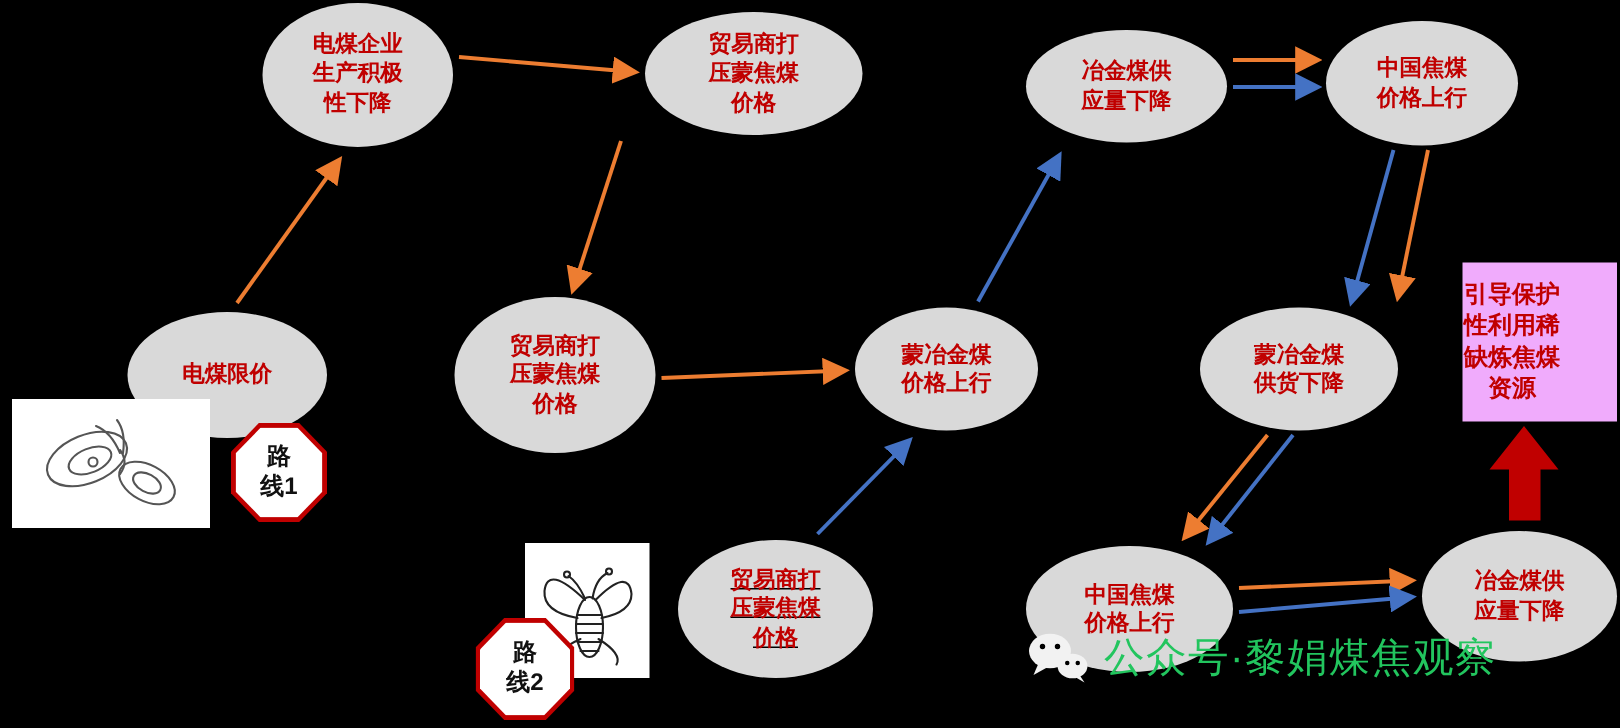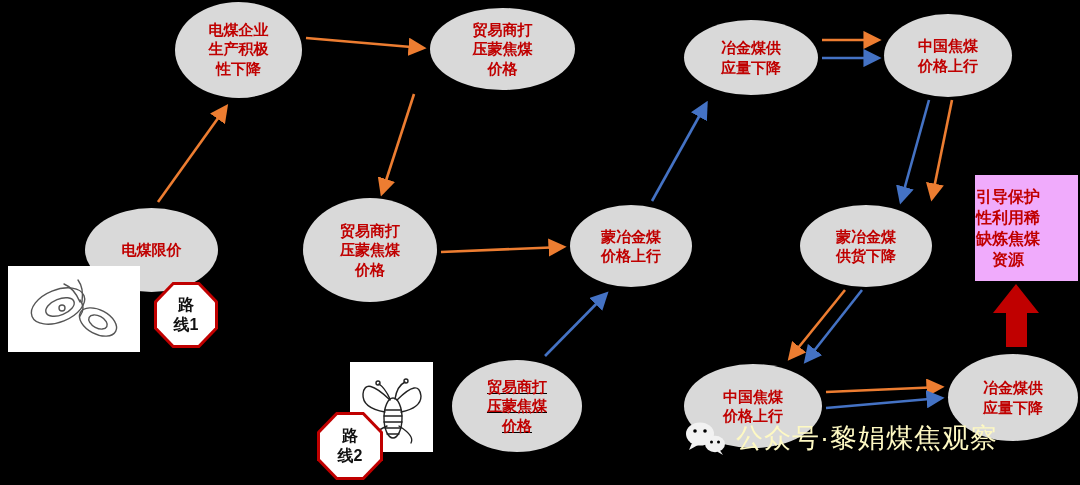--- a/index.html
+++ b/index.html
@@ -54,21 +54,21 @@
   .arrow-svg line.orange { stroke:var(--arrow-orange,#ed7d31); }
   .arrow-svg line.blue { stroke:var(--arrow-blue,#4472c4); }
   #mo path { fill:var(--arrow-orange,#ed7d31); }
   #mb path { fill:var(--arrow-blue,#4472c4); }
   .redarrow { fill:var(--highlight,#c00000); }
 
   .watermark {
     position:absolute; left:684px; top:420px; display:flex;
     align-items:center; gap:10px; z-index:4;
   }
-  .watermark-text { color:#fef9c3; font-size:27px; letter-spacing:1px; }
+  .watermark-text { color:#22c55e; font-size:27px; letter-spacing:1px; }
 
   .butterfly-svg { display:block; }
 </style>
 </head>
 <body>
 
 <div class="canvas" style="--bg: #000000; --node-fill: #d9d9d9; --node-text: #c00000; --arrow-orange: #ed7d31; --arrow-blue: #4472c4; --highlight: #c00000;">
 
   <svg class="arrow-svg" width="1080" height="485" viewBox="0 0 1080 485">
     <defs>

